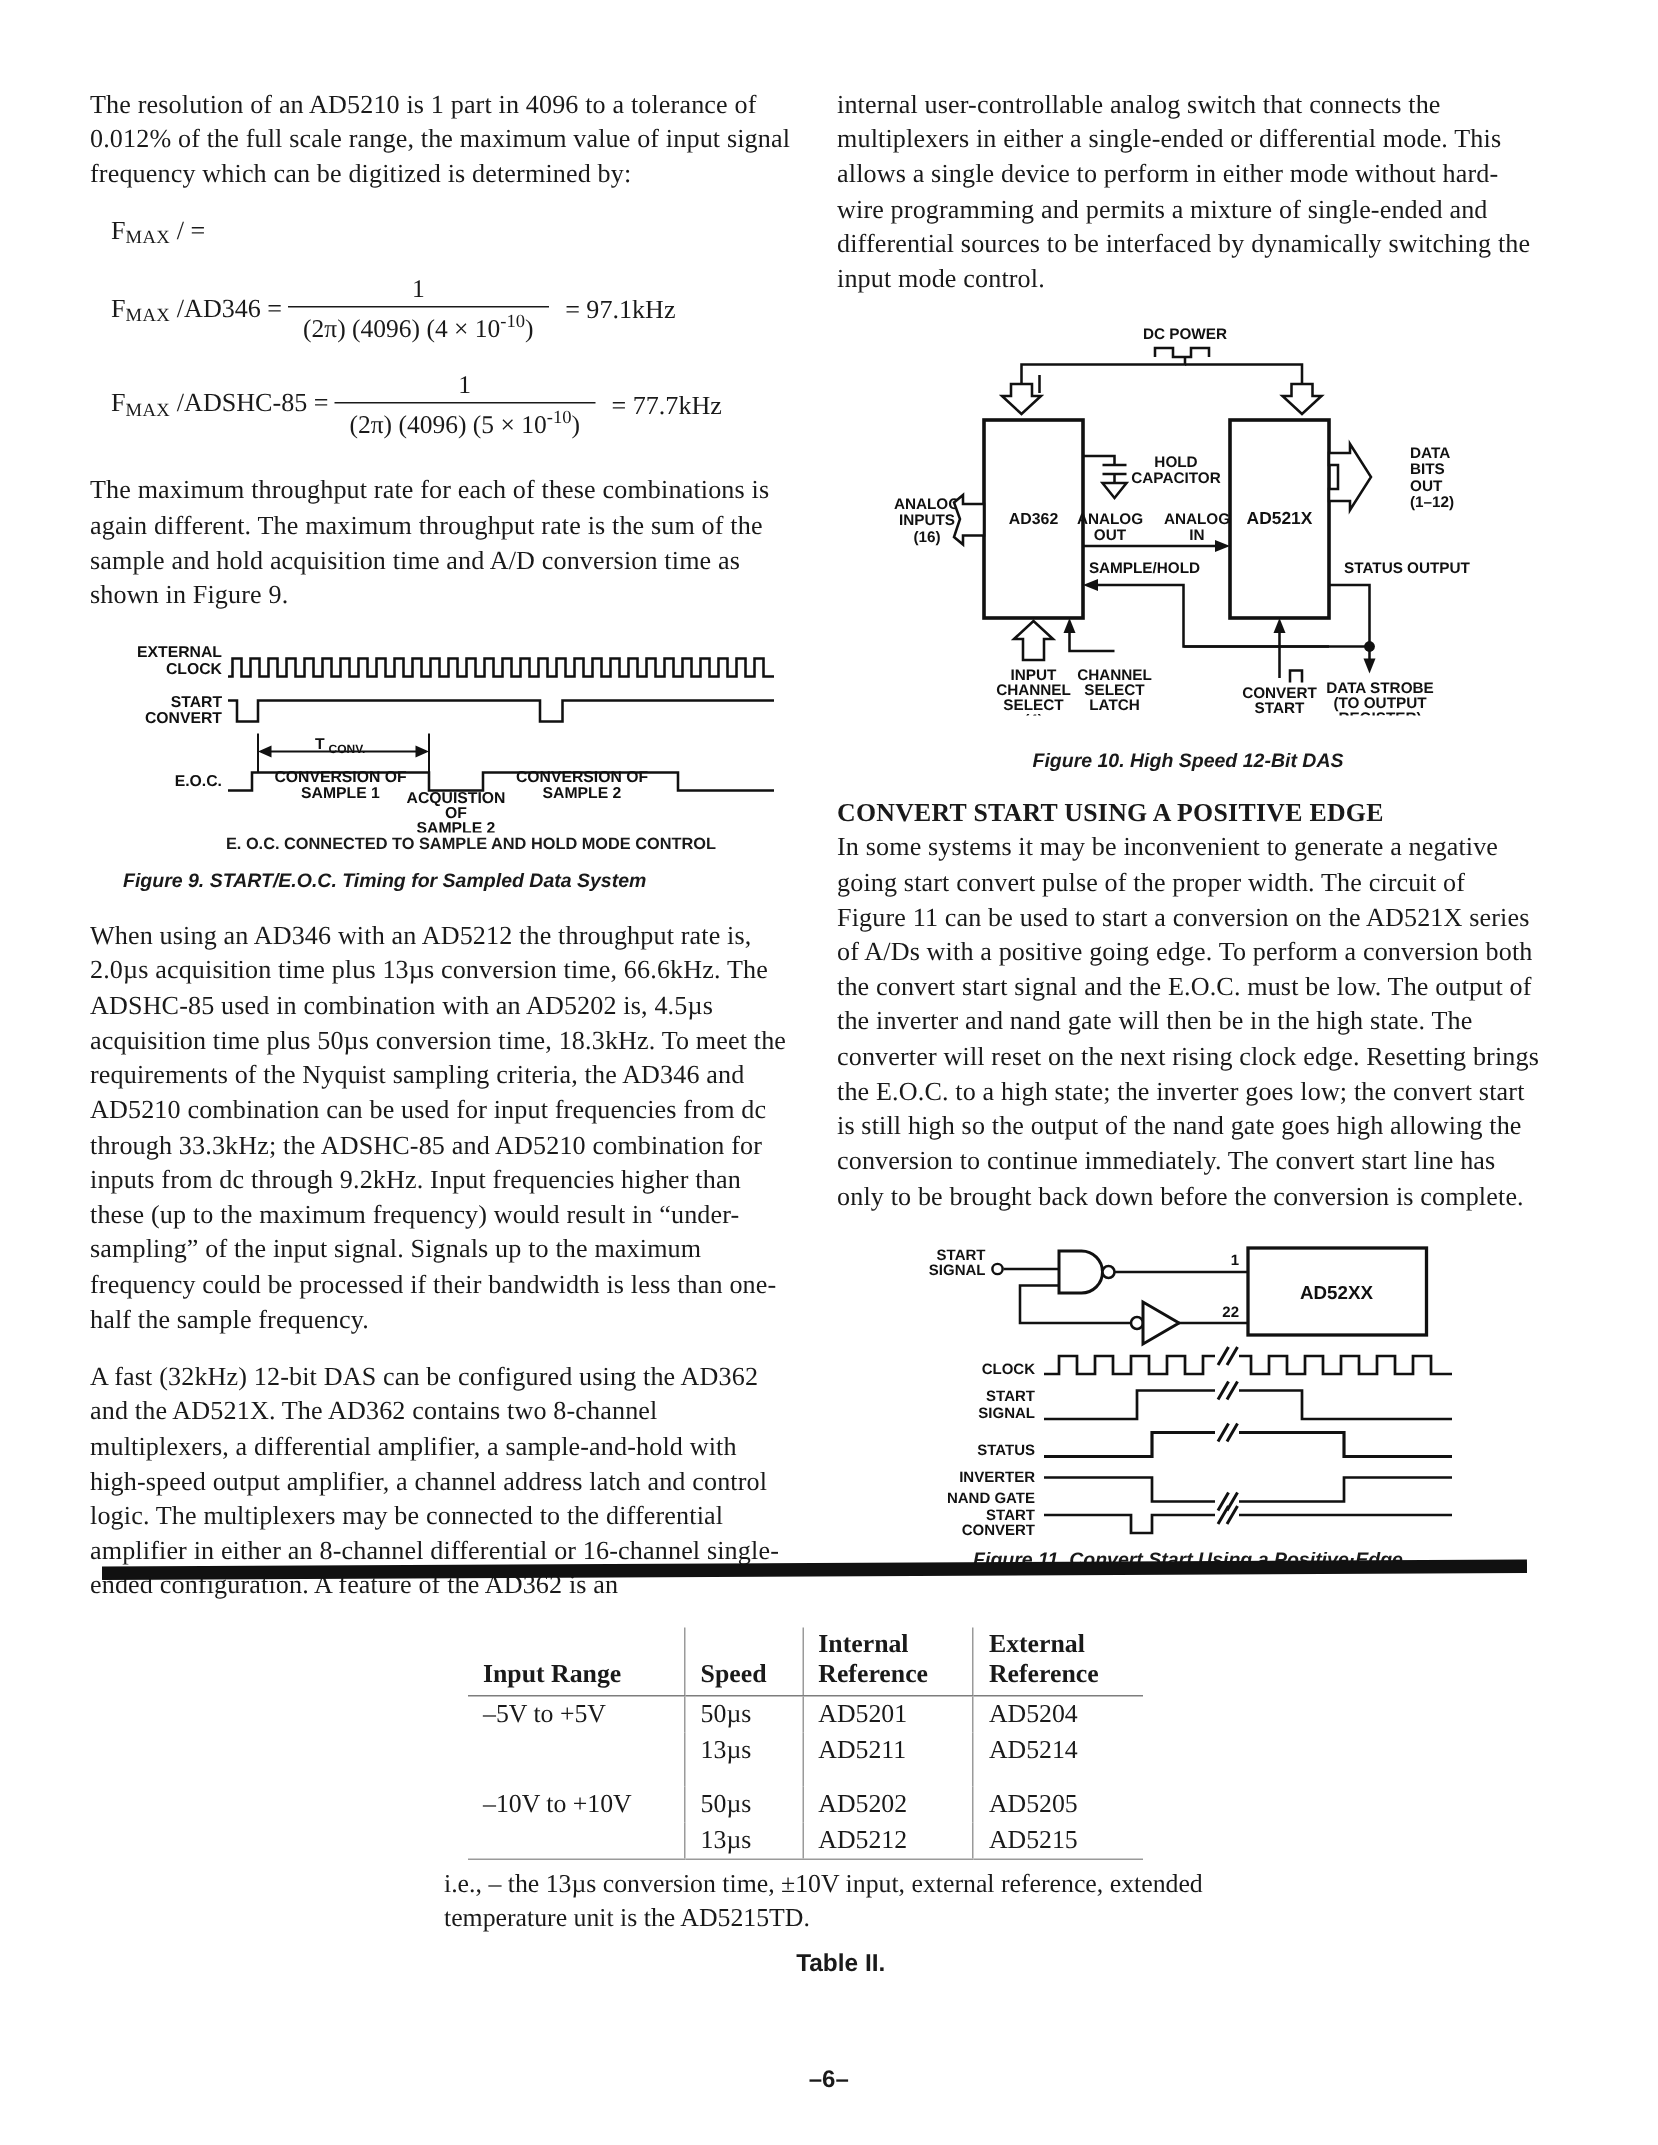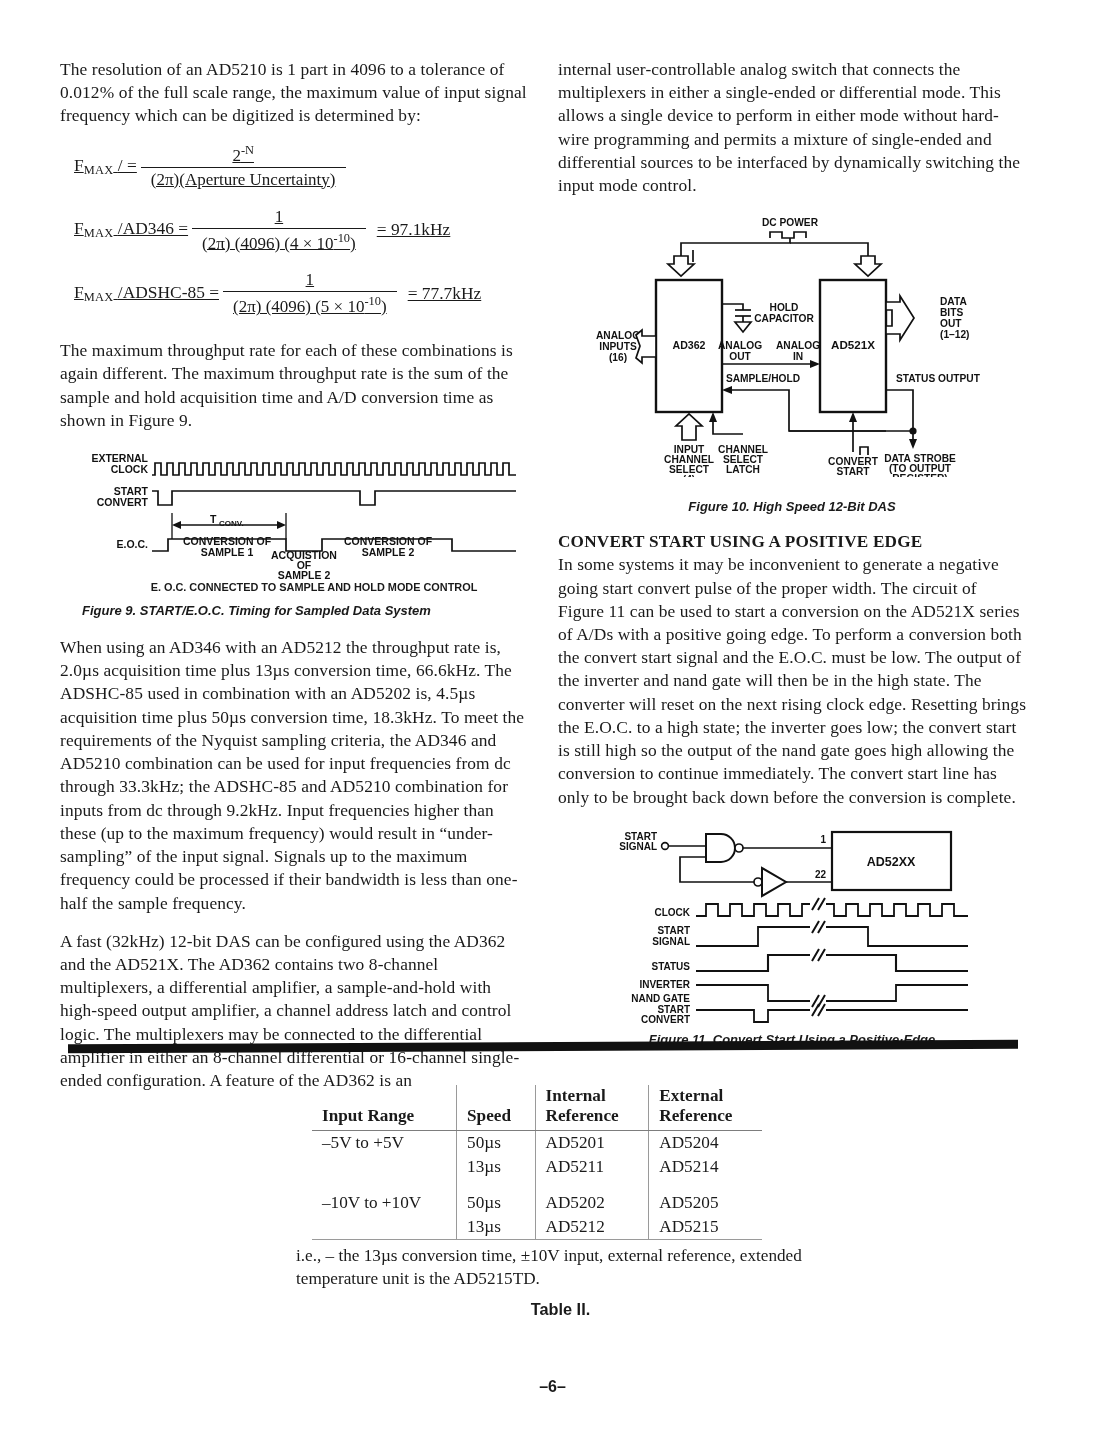--- a/index.html
+++ b/index.html
@@ -51,21 +51,21 @@
     font-style: italic;
     font-weight: bold;
     font-size: 13px;
     line-height: 1.3;
     margin: 10px 0 16px 0;
   }
   .caption.ctr { text-align: center; }
   .caption.ind { margin-left: 22px; }
 
   
-  .math { margin: 4px 0 10px 14px; text-decoration: underline; }
+  .math { margin: 4px 0 10px 14px; }
   .eq {
     display: flex;
     align-items: center;
     margin-bottom: 17px;
     font-size: 17.4px;
   }
   .eq .lhs { white-space: nowrap; }
   .eq .sub { font-size: 12.4px; vertical-align: -0.25em; letter-spacing:.3px;}
   .eq .sup { font-size: 12.4px; vertical-align: .55em; }
   .eq .eqs { margin: 0 7px; }
@@ -168,24 +168,20 @@
 
   <div class="col col-left">
 
 
     <p class="body">The resolution of an AD5210 is 1 part in 4096 to a tolerance of 0.012% of the full scale range, the maximum value of input signal frequency which can be digitized is determined by:</p>
 
     <div class="math">
 
       <div class="eq">
         <span class="lhs"><span>F</span><span class="sub">MAX</span> <span>/ =</span></span>
-        <span class="frac">
-          <span class="num"><span>2</span><span class="sup">-N</span></span>
-          <span class="den">(2π)(Aperture Uncertainty)</span>
-        </span>
       </div>
 
       <div class="eq">
         <span class="lhs"><span>F</span><span class="sub">MAX</span> <span>/AD346 =</span></span>
         <span class="frac">
           <span class="num">1</span>
           <span class="den"><span>(2π) (4096) (4 × 10</span><span class="sup">-10</span><span>)</span></span>
         </span>
         <span class="eqs">= 97.1kHz</span>
       </div>

